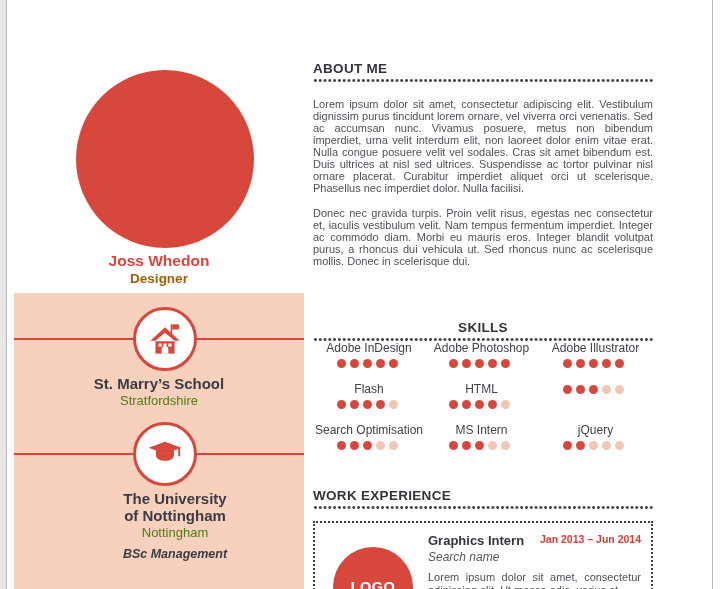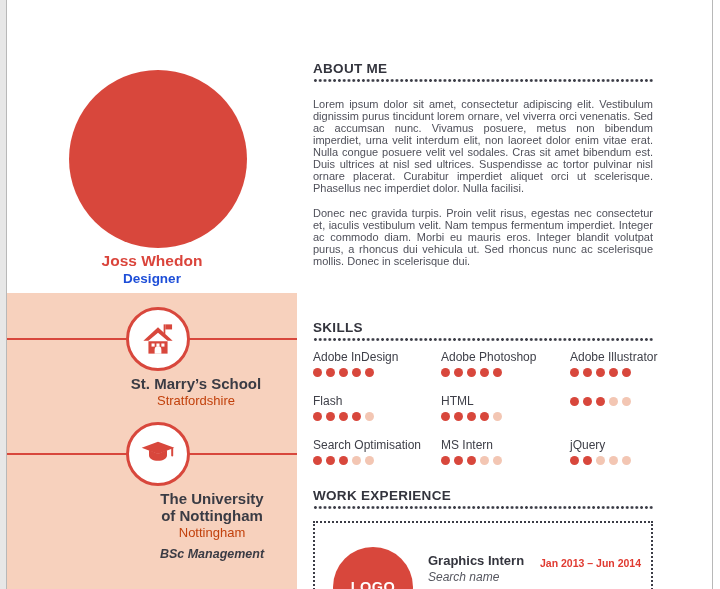--- a/index.html
+++ b/index.html
@@ -6,60 +6,60 @@
   body{
     width:720px;height:589px;position:relative;overflow:hidden;
     background:#ffffff;font-family:"Liberation Sans",sans-serif;
     -webkit-font-smoothing:antialiased;
   }
   
   .edge-strip-left{position:absolute;left:0;top:0;width:6px;height:589px;background:#e7e7e7;border-right:1px solid #b8b8b8;}
   .edge-line-right{position:absolute;left:712px;top:0;width:1px;height:589px;background:#b8b8b8;}
 
   
-  .sidebar{position:absolute;left:7px;top:0;width:290px;height:445px;}
+  .sidebar{position:absolute;left:14px;top:0;width:290px;height:445px;}
   .avatar{position:absolute;left:62px;top:70px;width:178px;height:178px;border-radius:50%;background:#d8473c;}
   .person-name{position:absolute;left:0;top:252px;width:100%;text-align:center;color:#da443b;font-size:15.5px;font-weight:700;}
-  .person-title{position:absolute;left:0;top:271px;width:100%;text-align:center;color:#1d4ed8;font-size:13.5px;font-weight:700;}
+  .person-title{position:absolute;left:0;top:271px;width:100%;text-align:center;color:#a16207;font-size:13.5px;font-weight:700;}
 
   .education{position:absolute;left:0;top:293px;width:290px;height:296px;background:#f7d1bd;}
   .edu-line{position:absolute;left:0;width:100%;height:2px;background:#d8473c;}
   .edu-line.l1{top:45px;}
   .edu-line.l2{top:160px;}
   .edu-circle{position:absolute;left:119px;width:58px;height:58px;background:#ffffff;border:3px solid #d8473c;border-radius:50%;display:flex;align-items:center;justify-content:center;}
   .edu-circle.c1{top:14px;}
   .edu-circle.c2{top:129px;}
   .edu-circle svg{display:block;}
-  .edu-text{position:absolute;left:0;width:100%;text-align:center;margin-left:44px;}
+  .edu-text{position:absolute;left:0;width:100%;text-align:center;}
   .edu-text.t1{top:82px;}
   .edu-text.t2{top:197px;padding-left:16px;}
   .edu-name-line{font-size:15px;font-weight:700;color:#3a3b44;line-height:17px;}
-  .edu-location{font-size:13px;color:#c2410c;line-height:16px;margin-top:1px;}
+  .edu-location{font-size:13px;color:#4d7c0f;line-height:16px;margin-top:1px;}
   .edu-degree{font-size:12.5px;font-weight:700;font-style:italic;color:#3a3b44;margin-top:6px;}
 
   
   .section{position:absolute;left:313px;width:340px;}
   .sec-about{top:61px;}
-  .sec-skills{top:320px;}
+  .sec-skills{top:320px;text-align:center;}
   .sec-work{top:488px;}
   .sec-heading{font-size:13.5px;font-weight:700;color:#33343d;letter-spacing:0.3px;line-height:16px;}
   .dotted-rule{height:3px;margin-top:2px;background-image:radial-gradient(circle closest-side,#3b3c46 85%,transparent 100%);background-size:4.8px 3px;background-repeat:repeat-x;}
   .para{font-size:11px;line-height:12px;color:#4f505a;text-align:justify;margin:16px 0 0 0;}
   .para + .para{margin-top:13px;}
 
-  .skills-grid{display:grid;grid-template-columns:112px 113px 115px;row-gap:13px;margin-top:9px;gap:16px;}
+  .skills-grid{display:grid;grid-template-columns:112px 113px 115px;row-gap:13px;}
   .skill-name{font-size:12px;color:#3f4049;line-height:15px;}
   .skill-dots{margin-top:3px;height:10px;}
   .dot{display:inline-block;width:9px;height:9px;border-radius:50%;background:#f3c6b3;margin-right:4px;vertical-align:top;}
   .dot.active{background:#d8473c;}
 
   .work-box{margin-top:12px;border:2px dotted #3b3c46;height:185px;position:relative;}
   .logo-circle{position:absolute;left:18px;top:24px;width:80px;height:80px;border-radius:50%;background:#d8473c;color:#ffffff;display:flex;align-items:center;justify-content:center;font-size:14.5px;font-weight:700;letter-spacing:0.5px;}
   .work-body{position:absolute;left:113px;top:10px;width:213px;}
-  .work-header{display:flex;justify-content:space-between;align-items:flex-end;margin-top:20px;}
+  .work-header{display:flex;justify-content:space-between;align-items:flex-start;}
   .work-role{font-size:13px;font-weight:700;color:#33343d;line-height:16px;}
   .work-dates{font-size:10.5px;font-weight:700;color:#e03a31;white-space:nowrap;}
   .work-company{font-size:12px;font-style:italic;color:#55565f;line-height:14px;margin-top:1px;}
   .work-desc{font-size:11px;line-height:13px;color:#4f505a;text-align:justify;margin-top:7px;}
 </style>
 </head>
 <body>
 
 <div class="edge-strip-left"></div>
 <div class="edge-line-right"></div>

